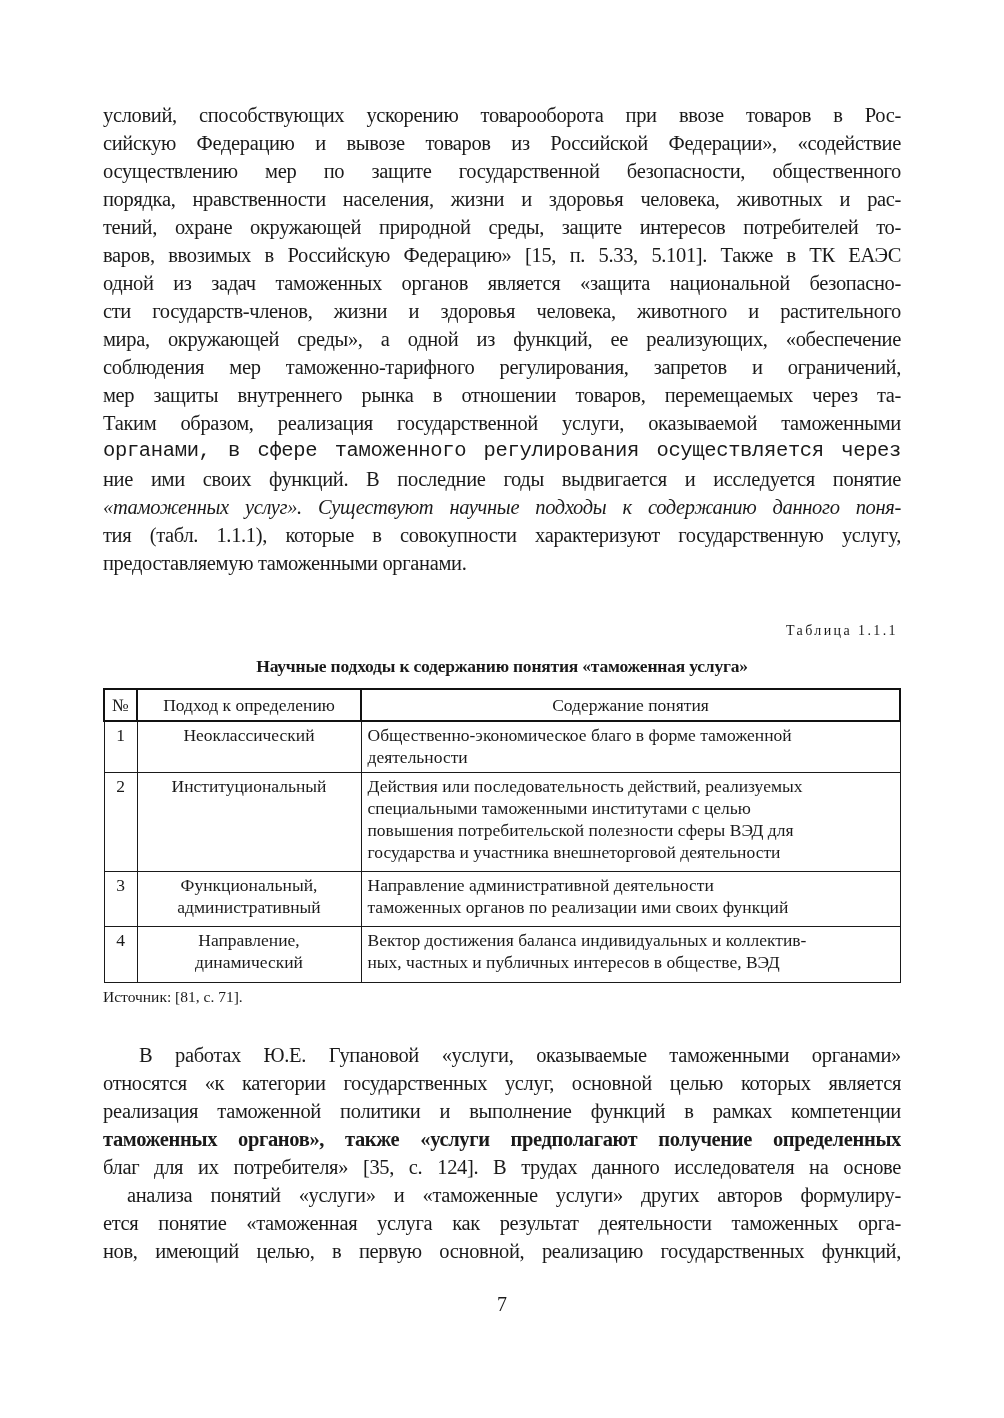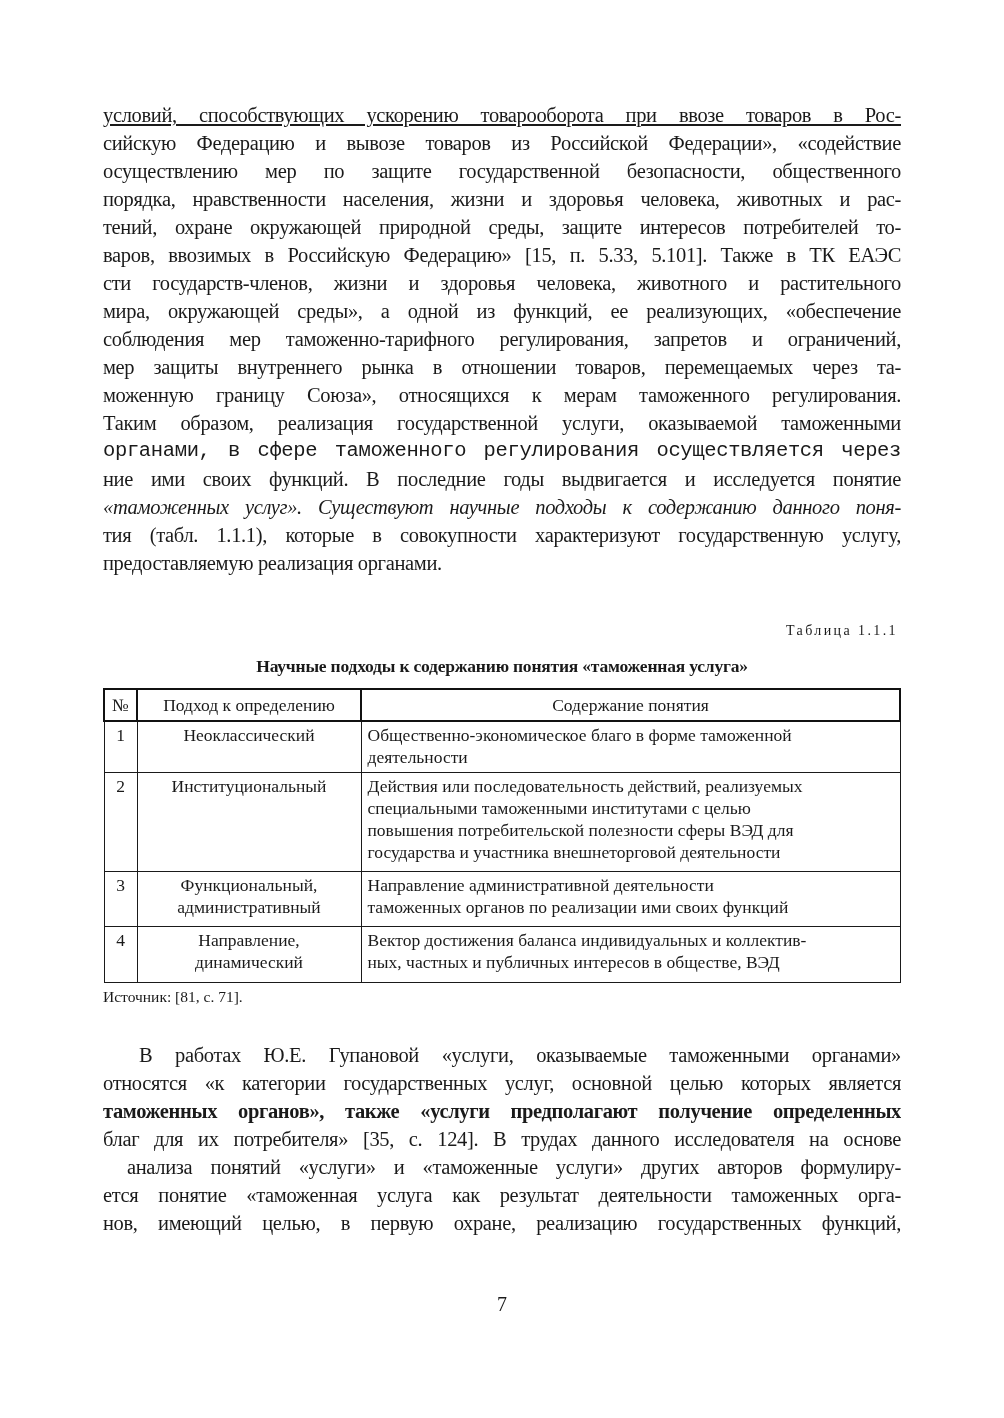--- a/index.html
+++ b/index.html
@@ -21,68 +21,68 @@
   .source { position: absolute; left: 103px; top: 987px; font-family: "Liberation Serif", serif; font-size: 15.5px; line-height: 20px; }
   .page-num { position: absolute; left: 0; width: 1004px; top: 1293px; text-align: center; font-family: "Liberation Serif", serif; font-size: 20px; }
 </style>
 </head>
 <body>
 
 <div class="page">
 
   <div class="text-block" style="top:101px;">
     <div class="line">
-        <span style="display: block; text-align: justify; text-align-last: justify; white-space: normal; text-decoration: underline;">условий, способствующих ускорению товарооборота при ввозе товаров в Рос-</span>
+        <span style="display: block; text-align: justify; text-align-last: justify; white-space: normal;">условий, способствующих ускорению товарооборота при ввозе товаров в Рос-</span>
       </div>
     <div class="line">
         <span style="display: block; text-align: justify; text-align-last: justify; white-space: normal;">сийскую Федерацию и вывозе товаров из Российской Федерации», «содействие</span>
       </div>
     <div class="line">
         <span style="display: block; text-align: justify; text-align-last: justify; white-space: normal;">осуществлению мер по защите государственной безопасности, общественного</span>
       </div>
     <div class="line">
         <span style="display: block; text-align: justify; text-align-last: justify; white-space: normal;">порядка, нравственности населения, жизни и здоровья человека, животных и рас-</span>
       </div>
     <div class="line">
         <span style="display: block; text-align: justify; text-align-last: justify; white-space: normal;">тений, охране окружающей природной среды, защите интересов потребителей то-</span>
       </div>
     <div class="line">
         <span style="display: block; text-align: justify; text-align-last: justify; white-space: normal;">варов, ввозимых в Российскую Федерацию» [15, п. 5.33, 5.101]. Также в ТК ЕАЭС</span>
       </div>
     <div class="line">
+        <span style="display: block; text-align: justify; text-align-last: justify; white-space: normal;">одной из задач таможенных органов является «защита национальной безопасно-</span>
+      </div>
+    <div class="line">
         <span style="display: block; text-align: justify; text-align-last: justify; white-space: normal;">сти государств-членов, жизни и здоровья человека, животного и растительного</span>
       </div>
     <div class="line">
         <span style="display: block; text-align: justify; text-align-last: justify; white-space: normal;">мира, окружающей среды», а одной из функций, ее реализующих, «обеспечение</span>
       </div>
     <div class="line">
         <span style="display: block; text-align: justify; text-align-last: justify; white-space: normal;">соблюдения мер таможенно-тарифного регулирования, запретов и ограничений,</span>
       </div>
     <div class="line">
         <span style="display: block; text-align: justify; text-align-last: justify; white-space: normal;">мер защиты внутреннего рынка в отношении товаров, перемещаемых через та-</span>
-      </div>
-    <div class="line">
-        <span style="display: block; text-align: justify; text-align-last: justify; white-space: normal;">моженную границу Союза», относящихся к мерам таможенного регулирования.</span>
       </div>
     <div class="line">
         <span style="display: block; text-align: justify; text-align-last: justify; white-space: normal;">Таким образом, реализация государственной услуги, оказываемой таможенными</span>
       </div>
     <div class="line">
         <span style="display: block; text-align: justify; text-align-last: justify; white-space: normal; font-family: Liberation Mono, monospace;">органами, в сфере таможенного регулирования осуществляется через выполне-</span>
       </div>
     <div class="line">
         <span style="display: block; text-align: justify; text-align-last: justify; white-space: normal;">ние ими своих функций. В последние годы выдвигается и исследуется понятие</span>
       </div>
     <div class="line">
         <span style="display: block; text-align: justify; text-align-last: justify; white-space: normal; font-style: italic;">«таможенных услуг». Существуют научные подходы к содержанию данного поня-</span>
       </div>
     <div class="line">
         <span style="display: block; text-align: justify; text-align-last: justify; white-space: normal;">тия (табл. 1.1.1), которые в совокупности характеризуют государственную услугу,</span>
       </div>
-    <div class="line last"><span>предоставляемую реализация органами.</span></div>
+    <div class="line last"><span>предоставляемую таможенными органами.</span></div>
   </div>
 
   <div class="tbl-label">Таблица 1.1.1</div>
   <div class="tbl-title">Научные подходы к содержанию понятия «таможенная услуга»</div>
 
   <table class="data">
     <thead>
       <tr>
         <th>№</th>
         <th>Подход к определению</th>
@@ -140,30 +140,33 @@
   <div class="source">Источник: [81, с. 71].</div>
 
   <div class="text-block" style="top:1041px;">
     <div class="line indent">
         <span style="display: block; text-align: justify; text-align-last: justify; white-space: normal;">В работах Ю.Е. Гупановой «услуги, оказываемые таможенными органами»</span>
       </div>
     <div class="line">
         <span style="display: block; text-align: justify; text-align-last: justify; white-space: normal;">относятся «к категории государственных услуг, основной целью которых является</span>
       </div>
     <div class="line">
+        <span style="display: block; text-align: justify; text-align-last: justify; white-space: normal;">реализация таможенной политики и выполнение функций в рамках компетенции</span>
+      </div>
+    <div class="line">
         <span style="display: block; text-align: justify; text-align-last: justify; white-space: normal; font-weight: bold;">таможенных органов», также «услуги предполагают получение определенных</span>
       </div>
     <div class="line">
         <span style="display: block; text-align: justify; text-align-last: justify; white-space: normal;">благ для их потребителя» [35, с. 124]. В трудах данного исследователя на основе</span>
       </div>
     <div class="line">
         <span style="display: block; text-align: justify; text-align-last: justify; white-space: normal; margin-left: 24px;">анализа понятий «услуги» и «таможенные услуги» других авторов формулиру-</span>
       </div>
     <div class="line">
         <span style="display: block; text-align: justify; text-align-last: justify; white-space: normal;">ется понятие «таможенная услуга как результат деятельности таможенных орга-</span>
       </div>
     <div class="line">
-        <span style="display: block; text-align: justify; text-align-last: justify; white-space: normal;">нов, имеющий целью, в первую охране, реализацию государственных функций,</span>
+        <span style="display: block; text-align: justify; text-align-last: justify; white-space: normal;">нов, имеющий целью, в первую основной, реализацию государственных функций,</span>
       </div>
   </div>
 
   <div class="page-num">7</div>
 </div>
 
 </body></html>

